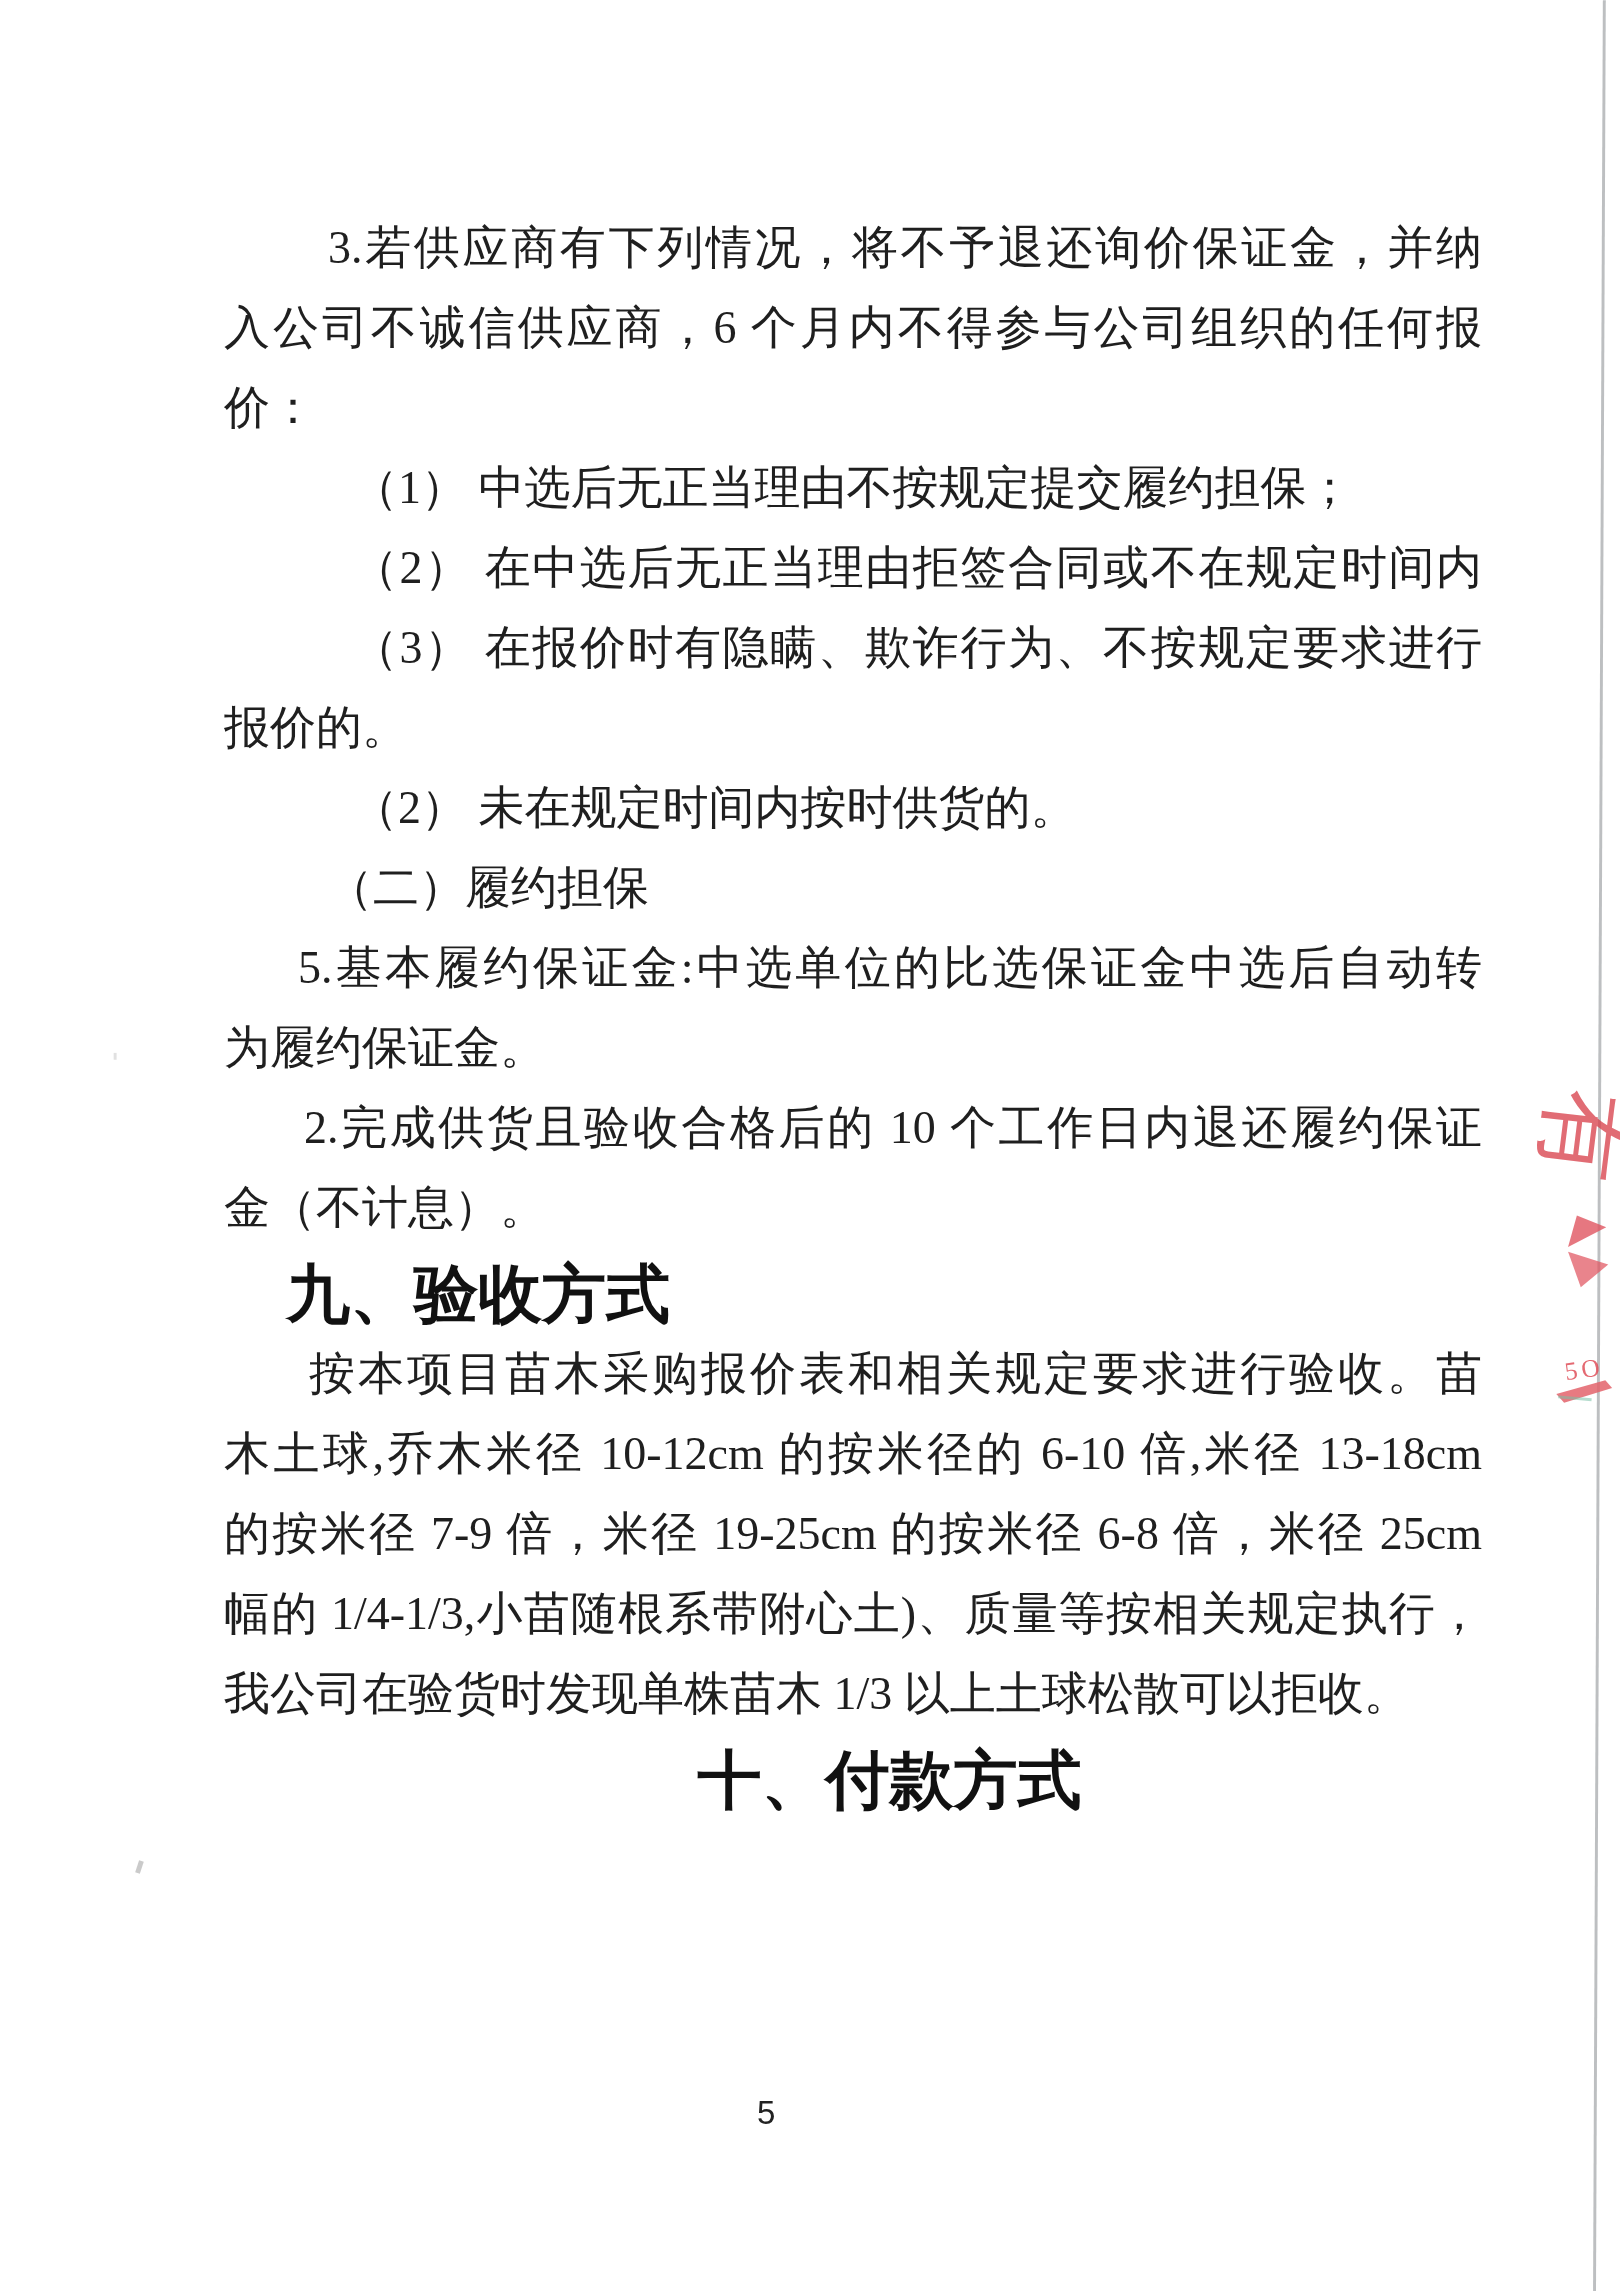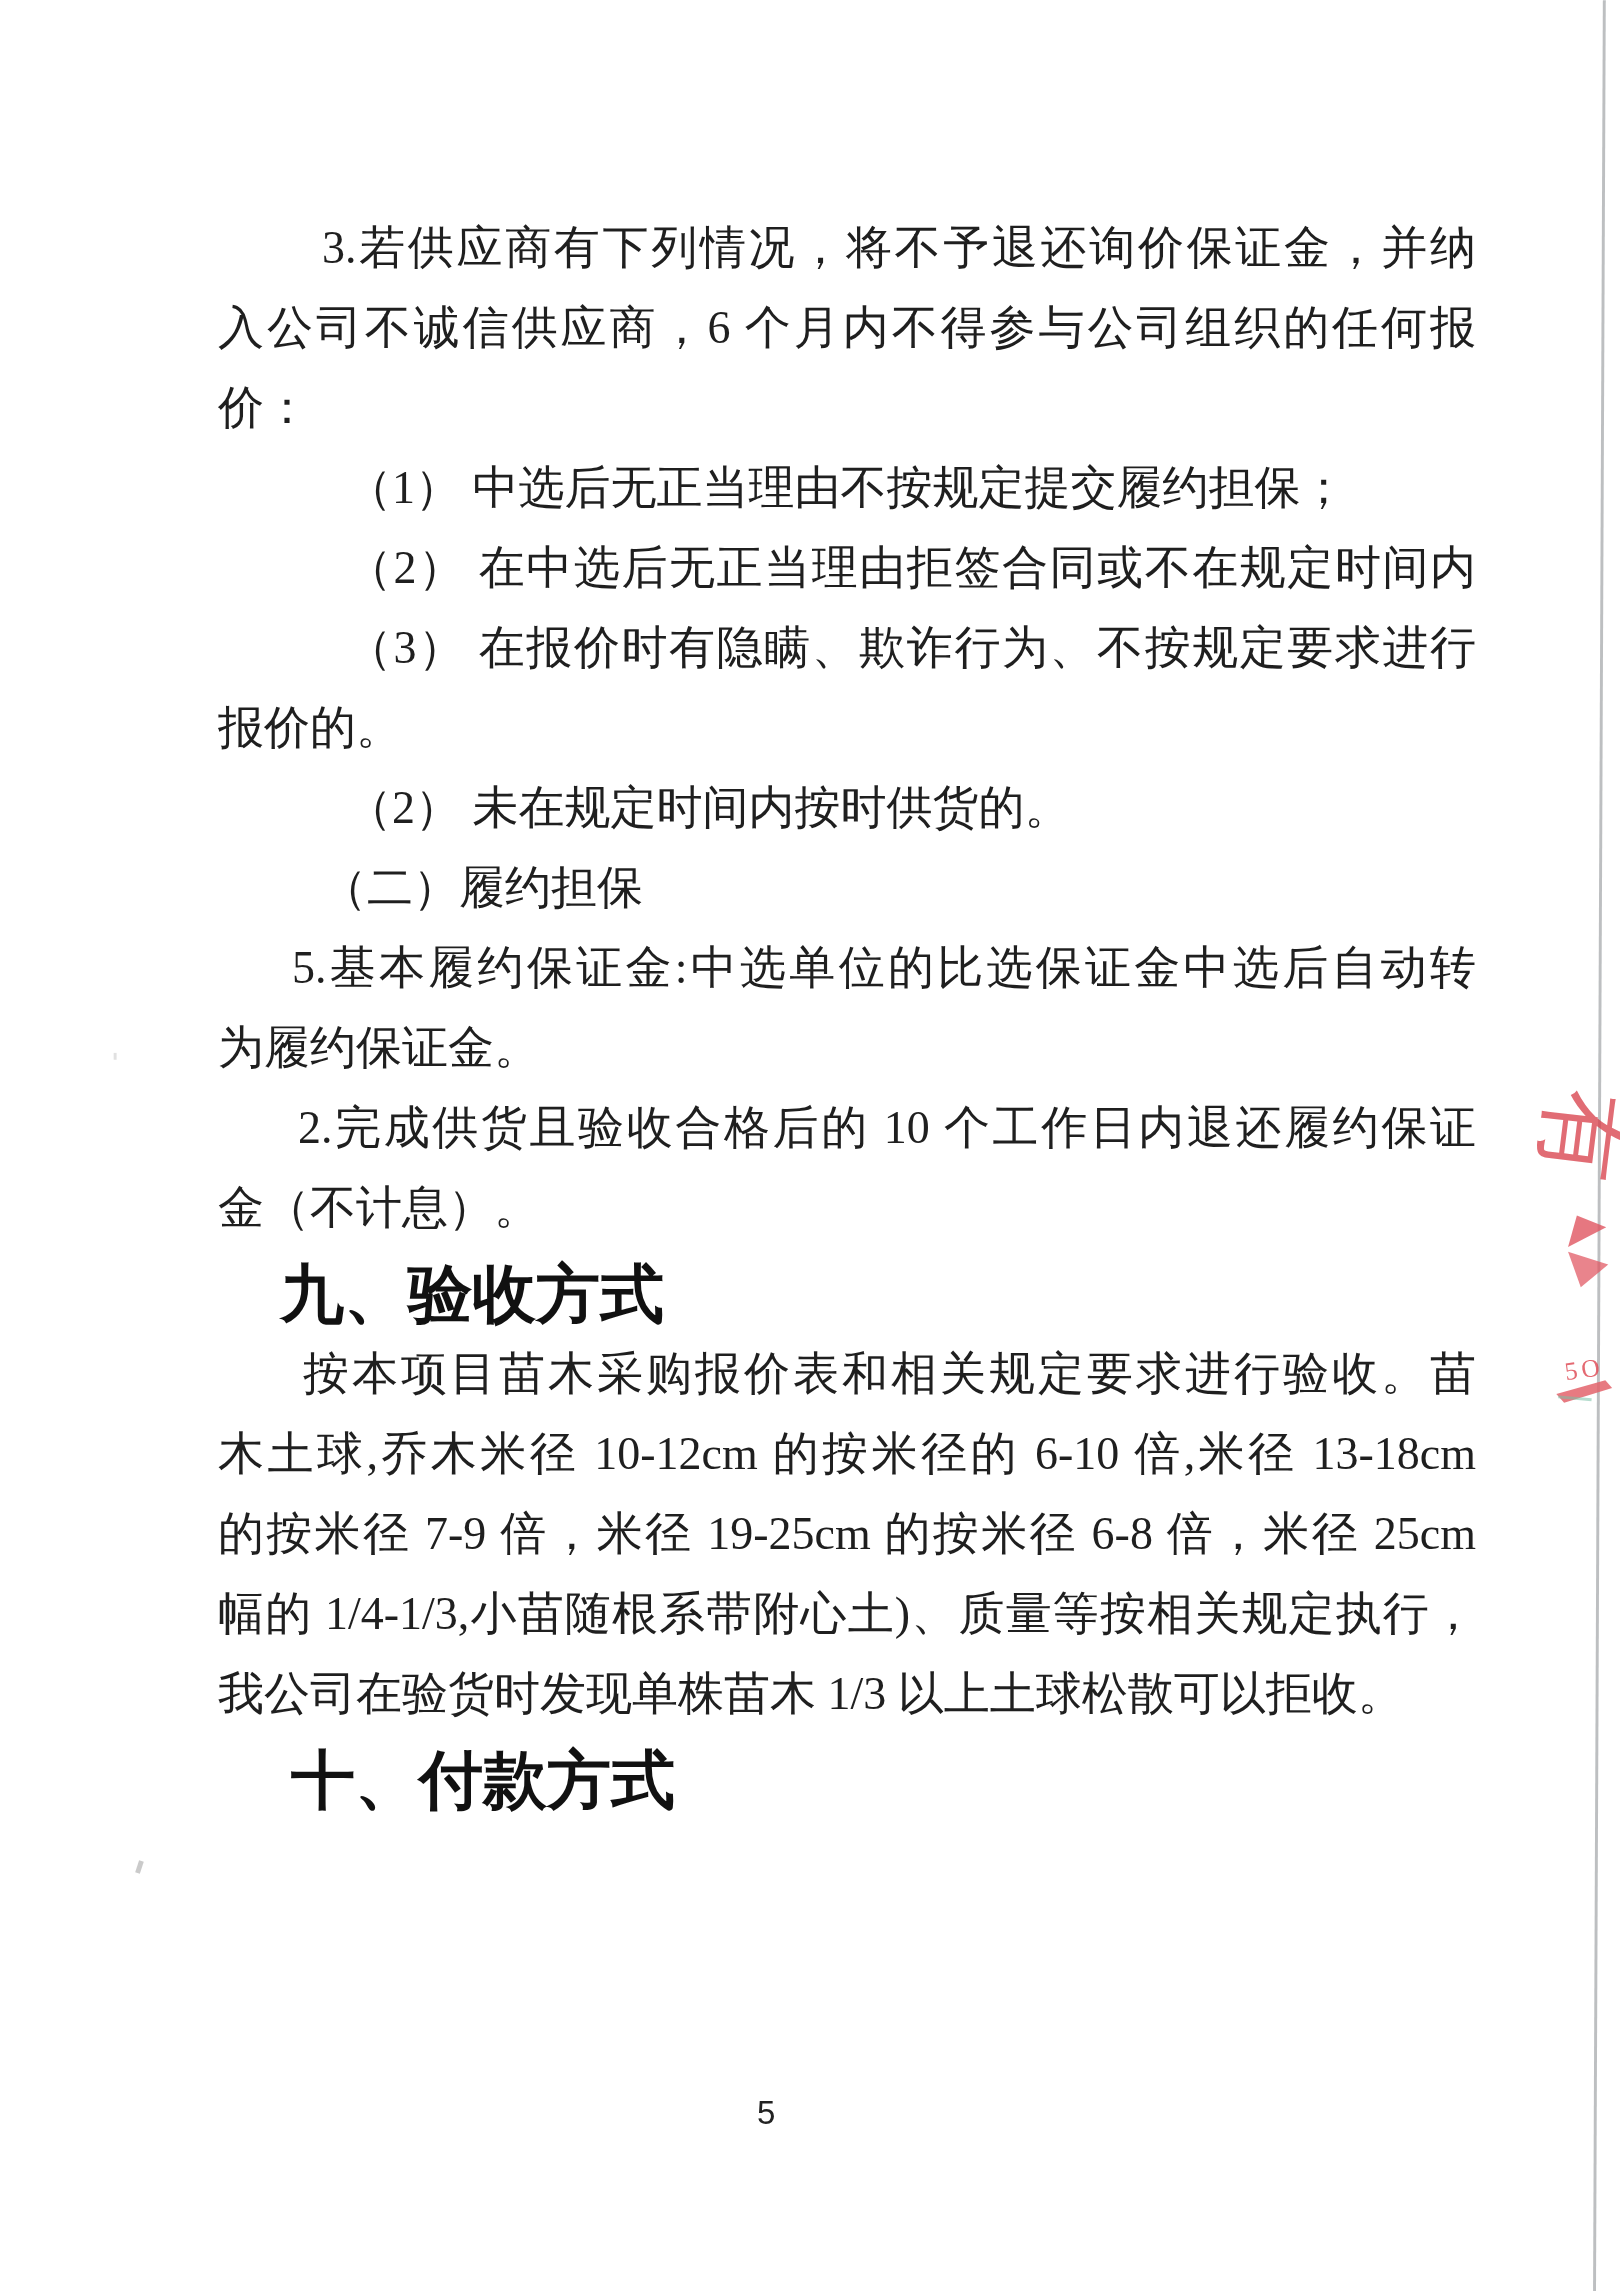--- a/index.html
+++ b/index.html
@@ -6,39 +6,39 @@
   .page{
     position:relative;
     width:1620px;height:2292px;
     background:#ffffff;
     overflow:hidden;
     color:#1f1f1f;
     font-family:"Liberation Serif","DejaVu Serif",serif;
   }
   .textblock{
     position:absolute;
-    left:218px;top:208px;
+    left:224px;top:208px;
     width:1258px;
     font-size:46px;
     line-height:80px;
     color:#1f1f1f;
   }
   .para{margin:0;padding:0;}
   .ln{display:block;white-space:pre-wrap;}
   
   .j{text-align:justify;text-align-last:justify;}
   
   .i106{padding-left:104px;}
   .i131{padding-left:128px;}
   .i105{padding-left:103px;}
   .i75{padding-left:74px;}
   .i82{padding-left:80px;}
   .i63{padding-left:62px;}
   .i87{padding-left:85px;}
-  .i74{padding-left:73px;}
+  .i74{padding-left:73px;text-align:center;}
   .heading{
     font-family:"Liberation Sans","DejaVu Sans",sans-serif;
     font-weight:bold;
     font-size:64px;
     color:#111111;
     margin-top:5.9px;
   }
   .pageno{
     position:absolute;
     left:757px;top:2094px;

